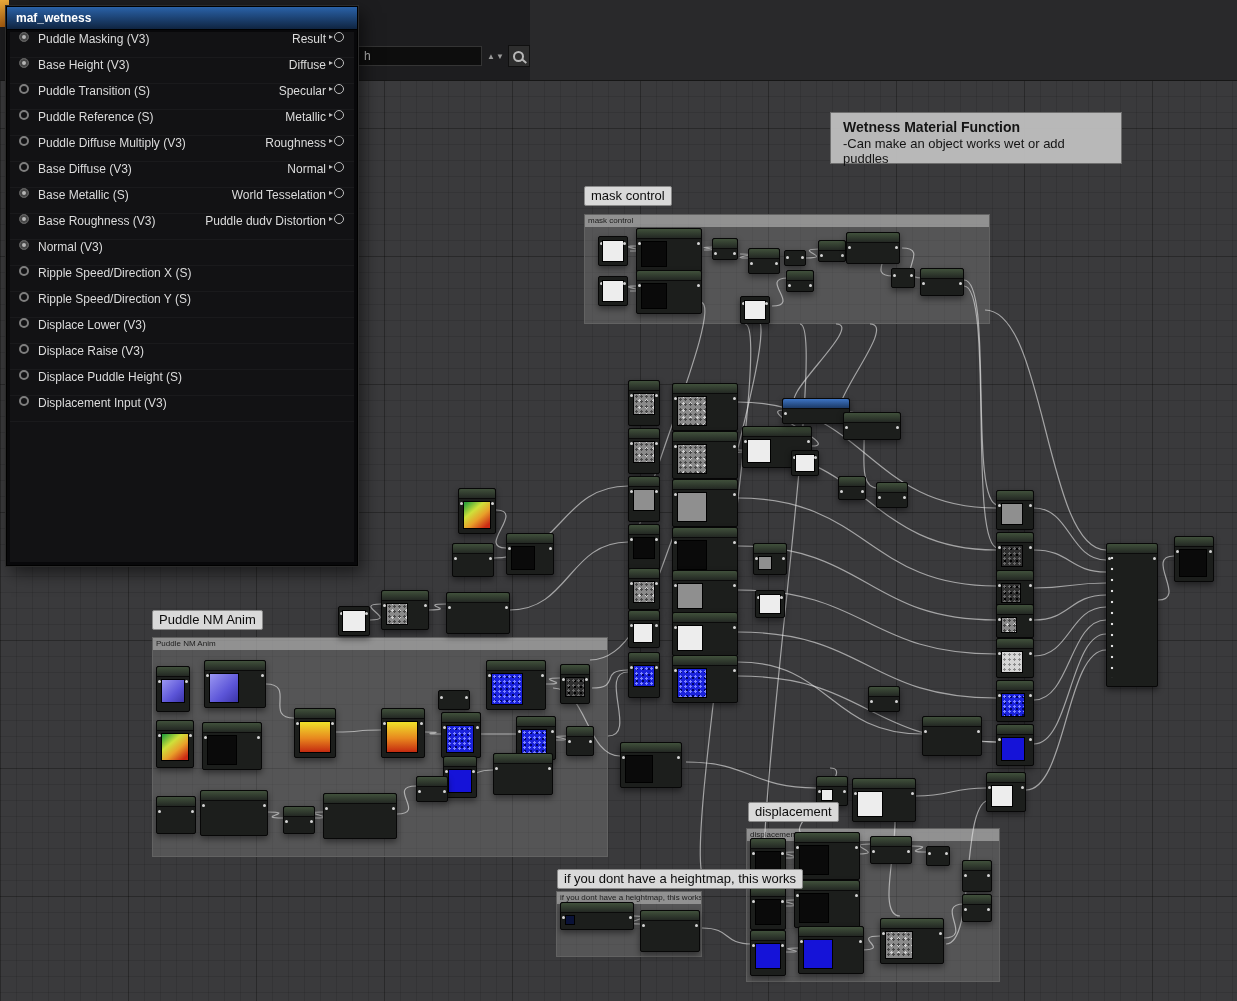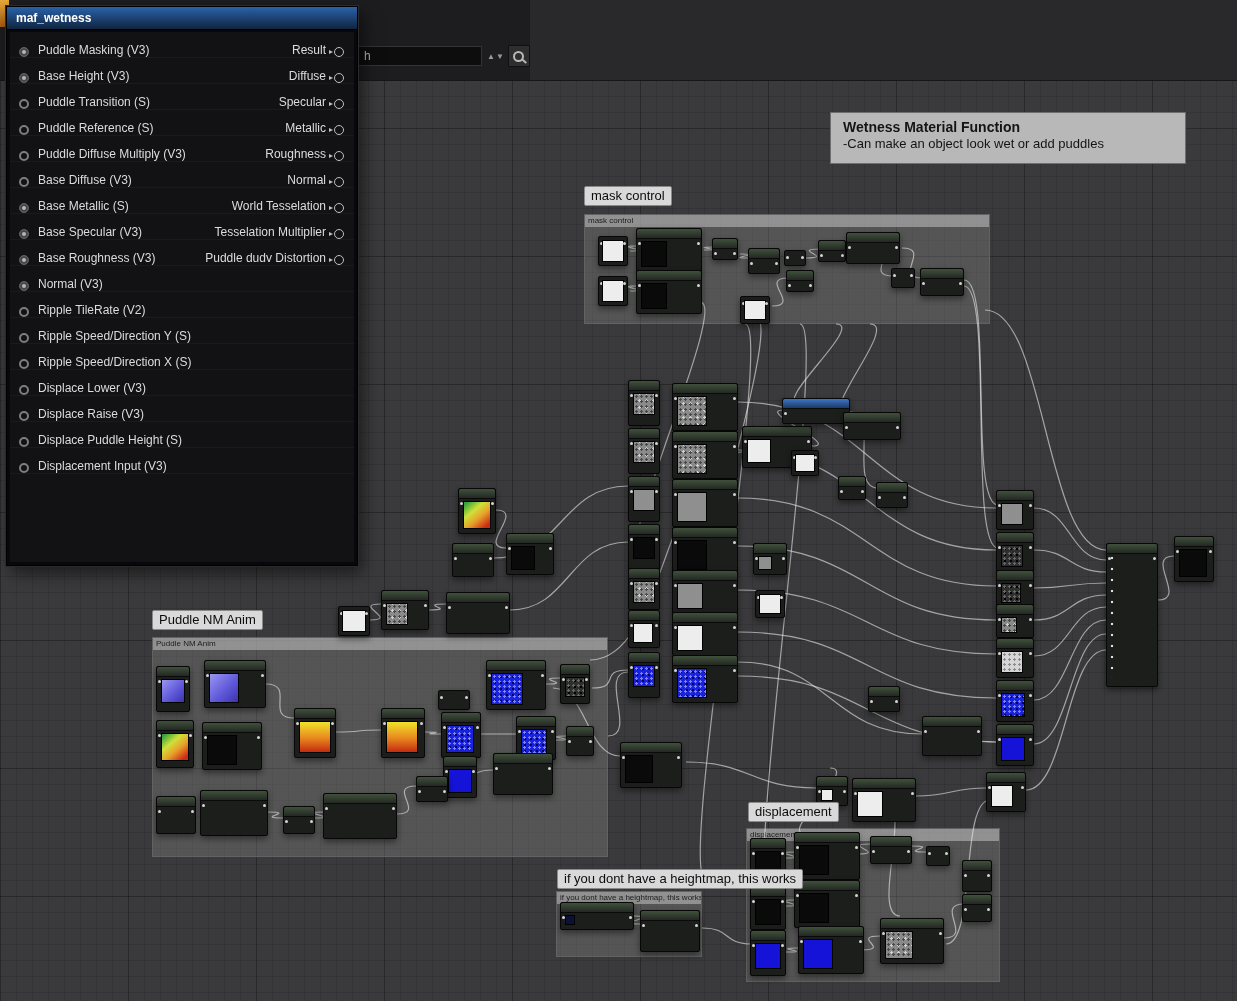--- a/index.html
+++ b/index.html
@@ -82,21 +82,21 @@
   .mag{display:inline-block;width:7px;height:7px;border:2px solid #b8b8b8;border-radius:50%;position:relative}
   .mag::after{content:'';position:absolute;width:6px;height:2px;background:#b8b8b8;right:-5px;bottom:-2px;
               transform:rotate(40deg)}
 
   
   #panel{position:absolute;left:6px;top:6px;width:352px;height:560px;background:#08080a;border:1px solid #000;
          box-shadow:0 0 0 1px #2b2b2b,5px 7px 16px rgba(0,0,0,.55);z-index:20;box-sizing:border-box}
   #panel-title{height:22px;line-height:22px;background:linear-gradient(180deg,#2a62a8,#0f2440);
                color:#fff;font-size:12px;font-weight:bold;padding-left:9px;border-bottom:1px solid #000}
   #panel-rows{position:absolute;left:3px;right:3px;top:25px;bottom:3px;background:#121214}
-  .prow{display:flex;align-items:flex-end;height:26px;padding:0 10px 0 9px;
+  .prow{display:flex;align-items:flex-start;height:26px;padding:0 10px 0 9px;
         border-bottom:1px solid rgba(255,255,255,.035);box-sizing:border-box}
   .pin-in{width:10px;height:10px;border-radius:50%;margin-right:9px;flex:none;box-sizing:border-box;
           border:2px solid #7e7e7e}
   .pin-in.filled{background:#b6b6b6;border:1px solid #5a5a5a;box-shadow:inset 0 0 0 2px #454545}
   .pin-label{font-size:12px;color:#dcdcdc;white-space:nowrap}
   .out-label{margin-left:auto;font-size:12px;color:#dcdcdc;white-space:nowrap}
   .pin-out{width:8px;height:8px;border:1px solid #c0c0c0;border-radius:50%;position:relative;
            margin-left:8px;flex:none}
   .pin-out::before{content:'';position:absolute;left:-6px;top:1.5px;border-left:4px solid #c0c0c0;
                    border-top:2.5px solid transparent;border-bottom:2.5px solid transparent}
@@ -499,23 +499,23 @@
       </div>
       <div class="node tall" style="left: 1106px; top: 543px; width: 52px; height: 144px;">
         <div class="hdr"></div>
         <div class="tall-pins"></div>
       </div>
       <div class="node" style="left: 1174px; top: 536px; width: 40px; height: 46px;">
         <div class="hdr"></div>
         <div class="thumb t-black" style="left: 4px; top: 12px; width: 28px; height: 28px;"></div>
       </div>
     </div>
-  <div class="note" id="note" style="left: 830px; top: 112px; width: 356px; height: 52px;">
+  <div class="note" id="note" style="left: 830px; top: 112px; width: 292px; height: 52px;">
     <div class="note-title">Wetness Material Function</div>
-    <div class="note-body">-Can make an object look wet or add puddles</div>
+    <div class="note-body">-Can make an object works wet or add puddles</div>
   </div>
 </div>
 
 <div id="topbar">
   <div id="topbar-left"></div>
   <div id="corner-tab"></div>
   <div id="searchbox">
     <input id="search-input" value="h" style="">
     <span class="spin">▲▼</span>
     <button class="magbtn">
@@ -564,45 +564,35 @@
         <div class="pin-out"></div>
       </div>
       <div class="prow">
         <div class="pin-in filled"></div>
         <div class="pin-label">Base Metallic (S)</div>
         <div class="out-label">World Tesselation</div>
         <div class="pin-out"></div>
       </div>
       <div class="prow">
         <div class="pin-in filled"></div>
-        <div class="pin-label">Base Specular (V3)</div>
-        <div class="out-label">Tesselation Multiplier</div>
-        <div class="pin-out"></div>
-      </div>
-      <div class="prow">
-        <div class="pin-in filled"></div>
         <div class="pin-label">Base Roughness (V3)</div>
         <div class="out-label">Puddle dudv Distortion</div>
         <div class="pin-out"></div>
       </div>
       <div class="prow">
         <div class="pin-in filled"></div>
         <div class="pin-label">Normal (V3)</div>
       </div>
       <div class="prow">
         <div class="pin-in"></div>
-        <div class="pin-label">Ripple TileRate (V2)</div>
+        <div class="pin-label">Ripple Speed/Direction X (S)</div>
       </div>
       <div class="prow">
         <div class="pin-in"></div>
         <div class="pin-label">Ripple Speed/Direction Y (S)</div>
-      </div>
-      <div class="prow">
-        <div class="pin-in"></div>
-        <div class="pin-label">Ripple Speed/Direction X (S)</div>
       </div>
       <div class="prow">
         <div class="pin-in"></div>
         <div class="pin-label">Displace Lower (V3)</div>
       </div>
       <div class="prow">
         <div class="pin-in"></div>
         <div class="pin-label">Displace Raise (V3)</div>
       </div>
       <div class="prow">

